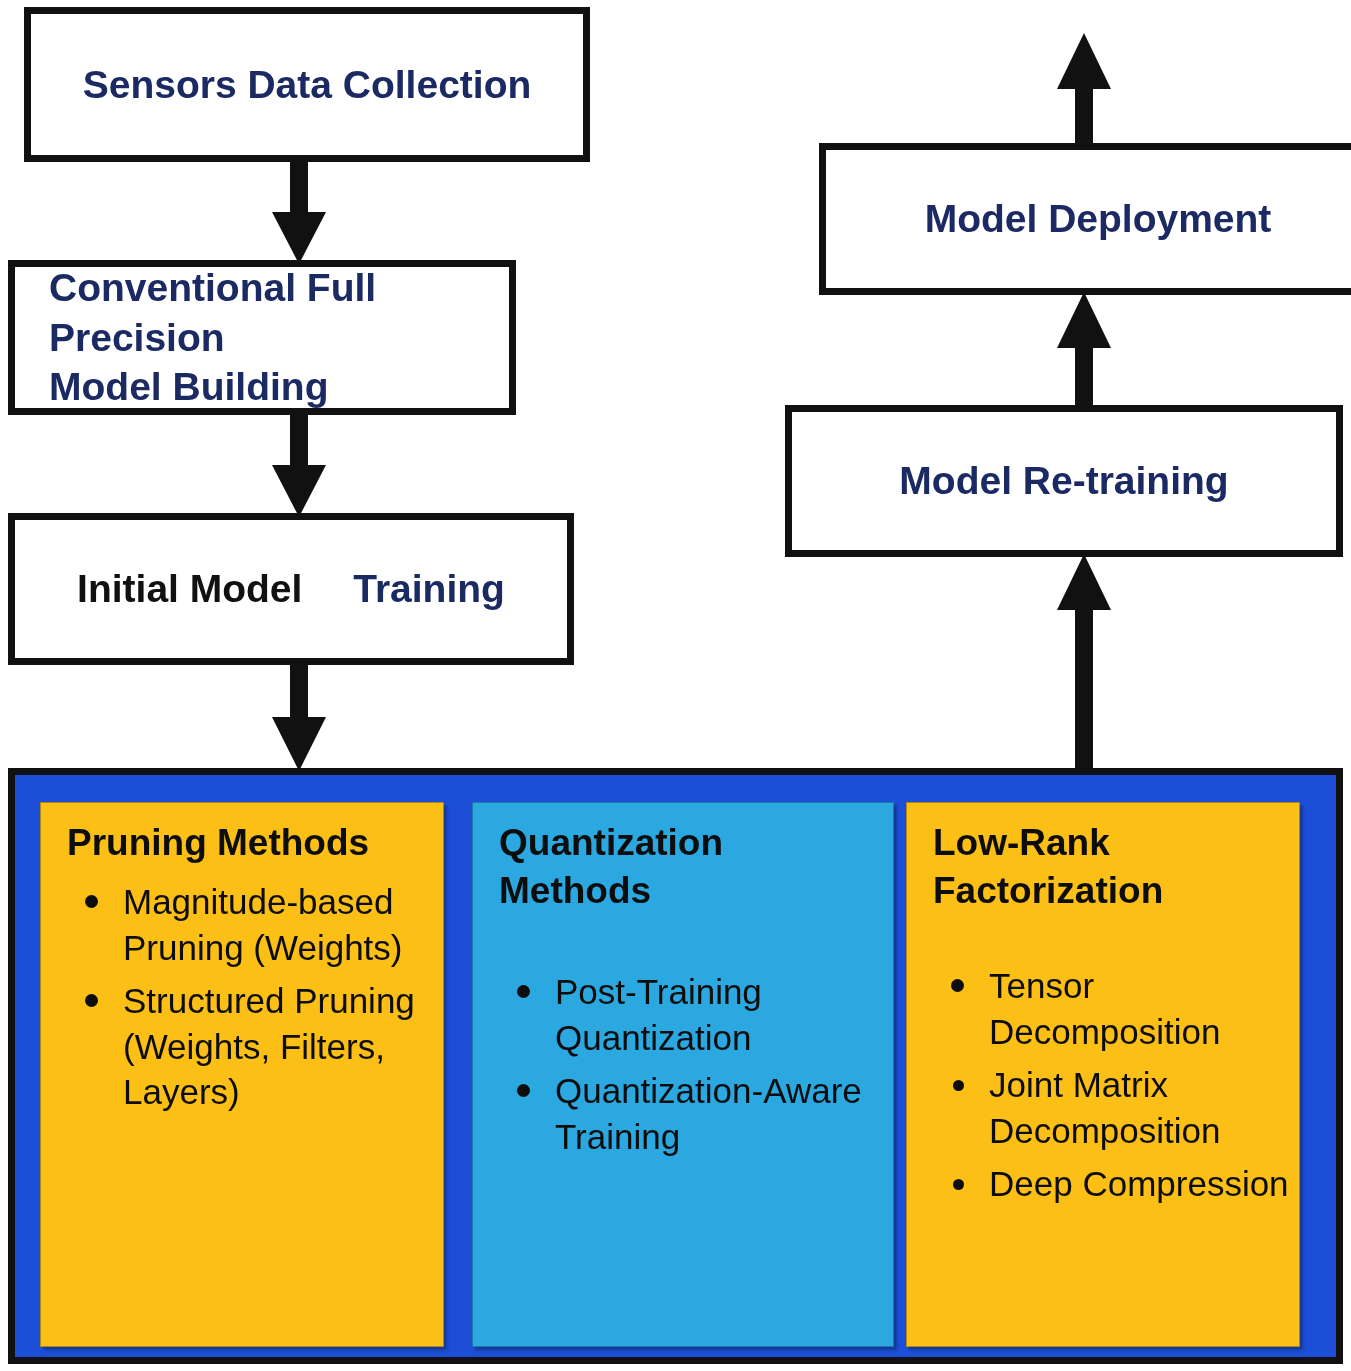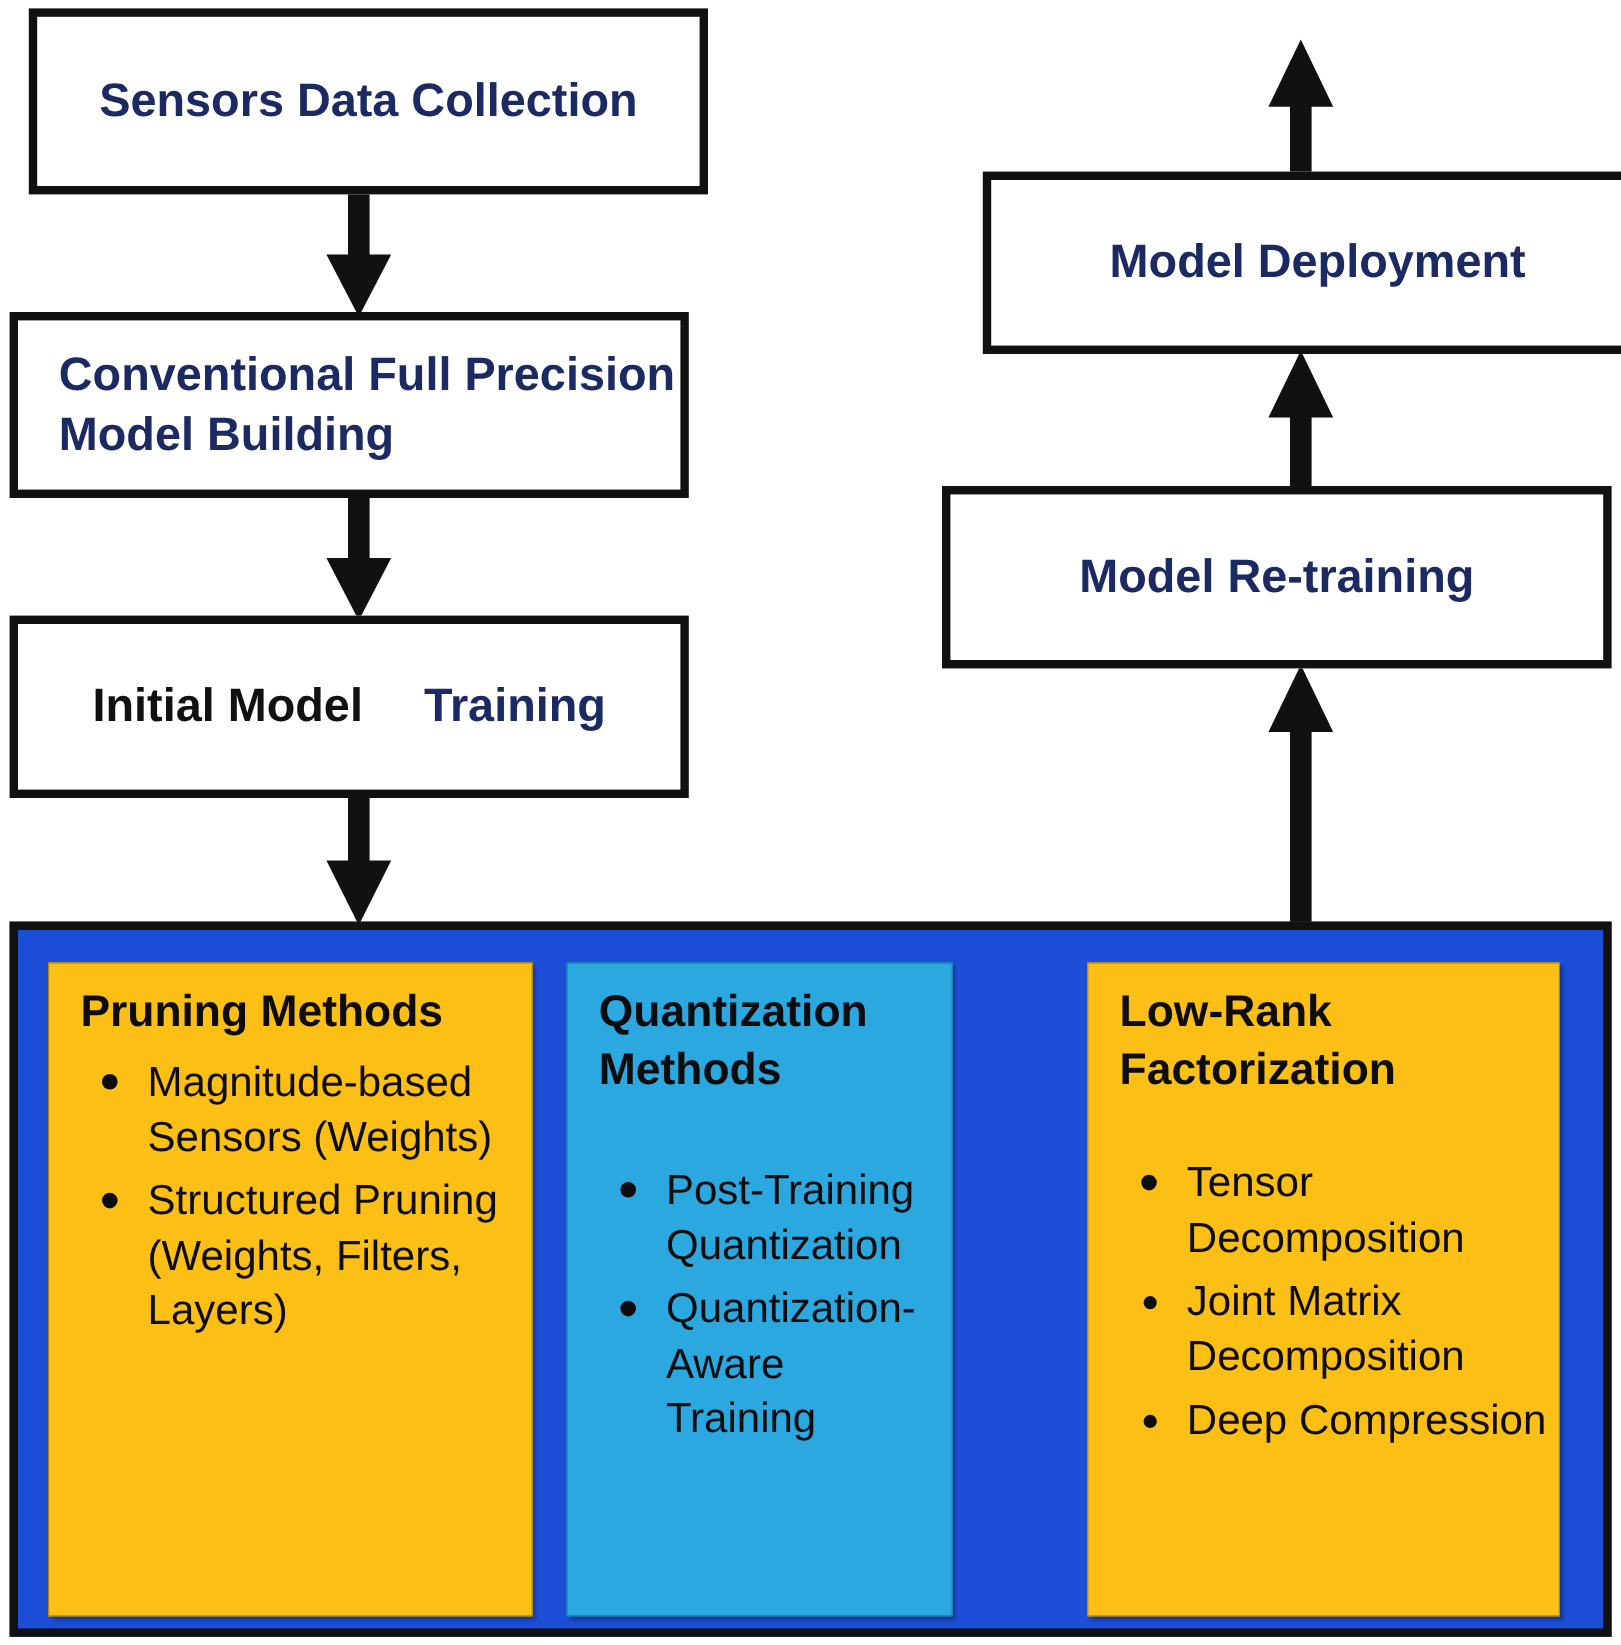--- a/index.html
+++ b/index.html
@@ -121,21 +121,21 @@
   <div class="flowbox center" style="left:24px; top:7px; width:566px; height:155px;">
     <div class="txt">Sensors Data Collection</div>
   </div>
 
   <div class="arrow" style="left:268px; top:160px; width:62px; height:106px;">
     <svg width="62" height="106" viewBox="0 0 62 106">
       <path d="M22,0 L40,0 L40,52 L58,52 L31,104 L4,52 L22,52 Z" fill="#111111"></path>
     </svg>
   </div>
 
-  <div class="flowbox left" style="left:8px; top:260px; width:566px; height:155px;">
+  <div class="flowbox left" style="left:8px; top:260px; width:508px; height:155px;">
     <div class="txt">
       <div>Conventional Full Precision</div>
       <div>Model  Building</div>
     </div>
   </div>
 
   <div class="arrow" style="left:268px; top:413px; width:62px; height:106px;">
     <svg width="62" height="106" viewBox="0 0 62 106">
       <path d="M22,0 L40,0 L40,52 L58,52 L31,104 L4,52 L22,52 Z" fill="#111111"></path>
     </svg>
@@ -179,30 +179,30 @@
     </svg>
   </div>
 
   <div id="methods-panel">
 
     <div class="method-card card-yellow" style="left:25px; width:404px;">
       <div class="card-title">Pruning Methods</div>
       <ul class="bullets">
         <li>
           <span class="dot"></span>
-          <span>Magnitude-based Sensors (Weights)</span>
+          <span>Magnitude-based Pruning (Weights)</span>
         </li>
         <li>
           <span class="dot"></span>
           <span>Structured Pruning (Weights, Filters, Layers)</span>
         </li>
       </ul>
     </div>
 
-    <div class="method-card card-blue" style="left:457px; width:322px;">
+    <div class="method-card card-blue" style="left:457px; width:422px;">
       <div class="card-title tight">
         <div>Quantization</div>
         <div>Methods</div>
       </div>
       <ul class="bullets" style="margin-top:54px;">
         <li>
           <span class="dot"></span>
           <span>Post-Training Quantization</span>
         </li>
         <li>

